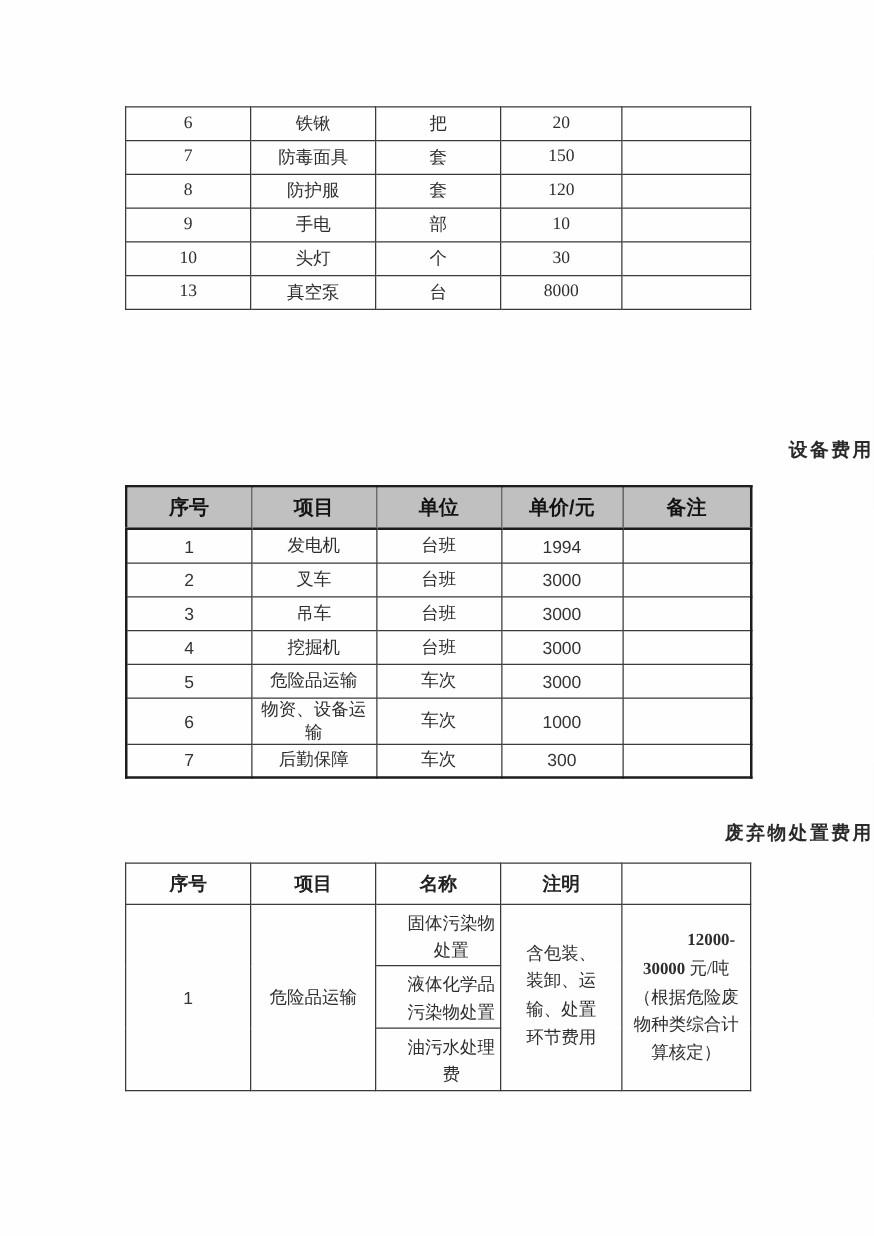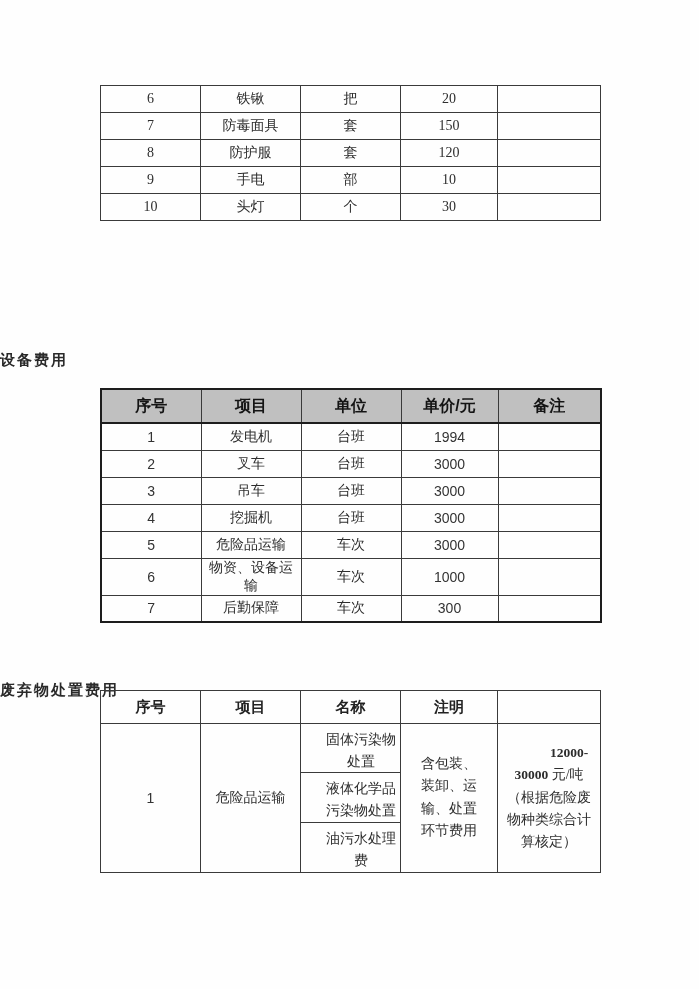--- a/index.html
+++ b/index.html
@@ -41,28 +41,28 @@
 
   
   #table1 { top: 85px; }
   #table1 tr { height: 27px; }
 
   
   .section-title {
     position: absolute;
     left: 0;
     width: 699px;
-    text-align: left;
+    text-align: right;
     font-size: 15px;
     font-weight: bold;
     letter-spacing: 2px;
     color: #2a2a2a;
   }
   #title2 { top: 351px; }
-  #title3 { top: 657px; margin-top: 24px; }
+  #title3 { top: 657px; }
 
   
   #table2 { top: 388px; border: 2px solid #1d1d1d; }
   #table2 thead tr { height: 34px; }
   #table2 tbody tr { height: 27px; }
   #table2 th {
     background: #c0c0c0;
     font-family: "Liberation Sans", "DejaVu Sans", sans-serif;
     font-weight: bold;
     font-size: 16px;
@@ -151,20 +151,27 @@
         <td>10</td>
         <td></td>
       </tr>
       <tr>
         <td>10</td>
         <td>头灯</td>
         <td>个</td>
         <td>30</td>
         <td></td>
       </tr>
+      <tr>
+        <td>13</td>
+        <td>真空泵</td>
+        <td>台</td>
+        <td>8000</td>
+        <td></td>
+      </tr>
     </tbody>
   </table>
 
   <div class="section-title" id="title2">设备费用</div>
 
   <table class="doc" id="table2">
     <colgroup>
         <col class="c1">
         <col class="c2">
         <col class="c3">

